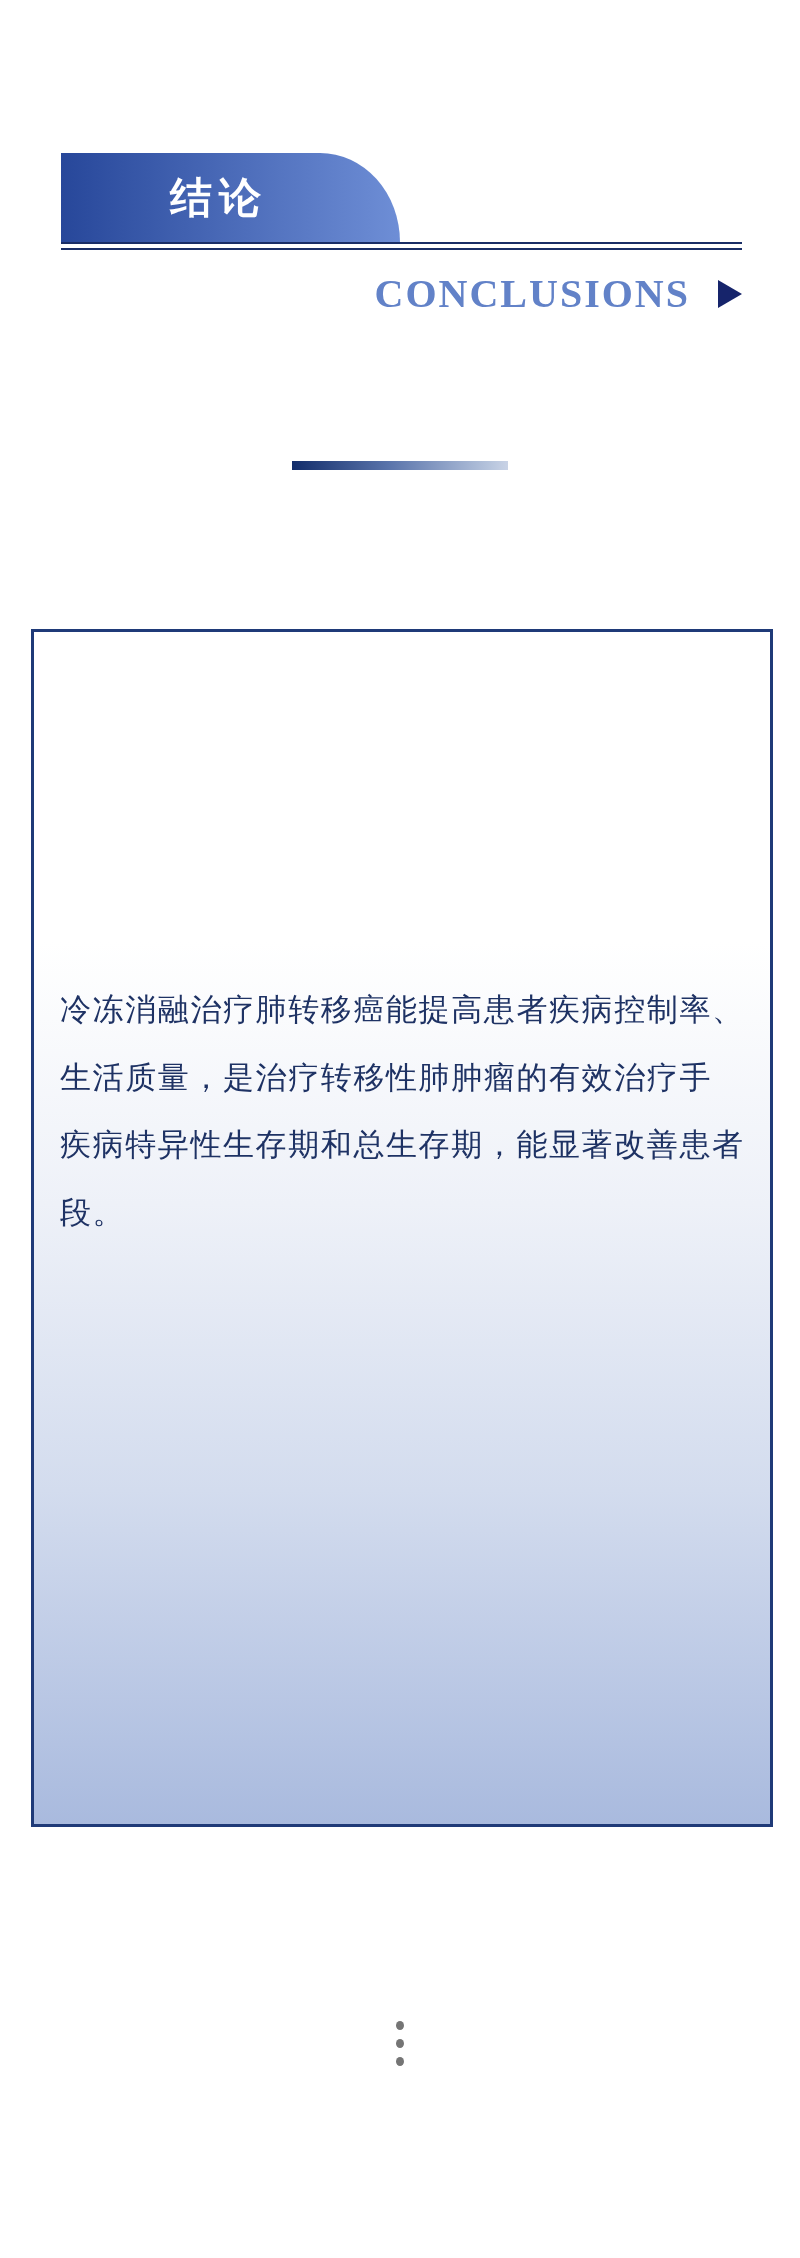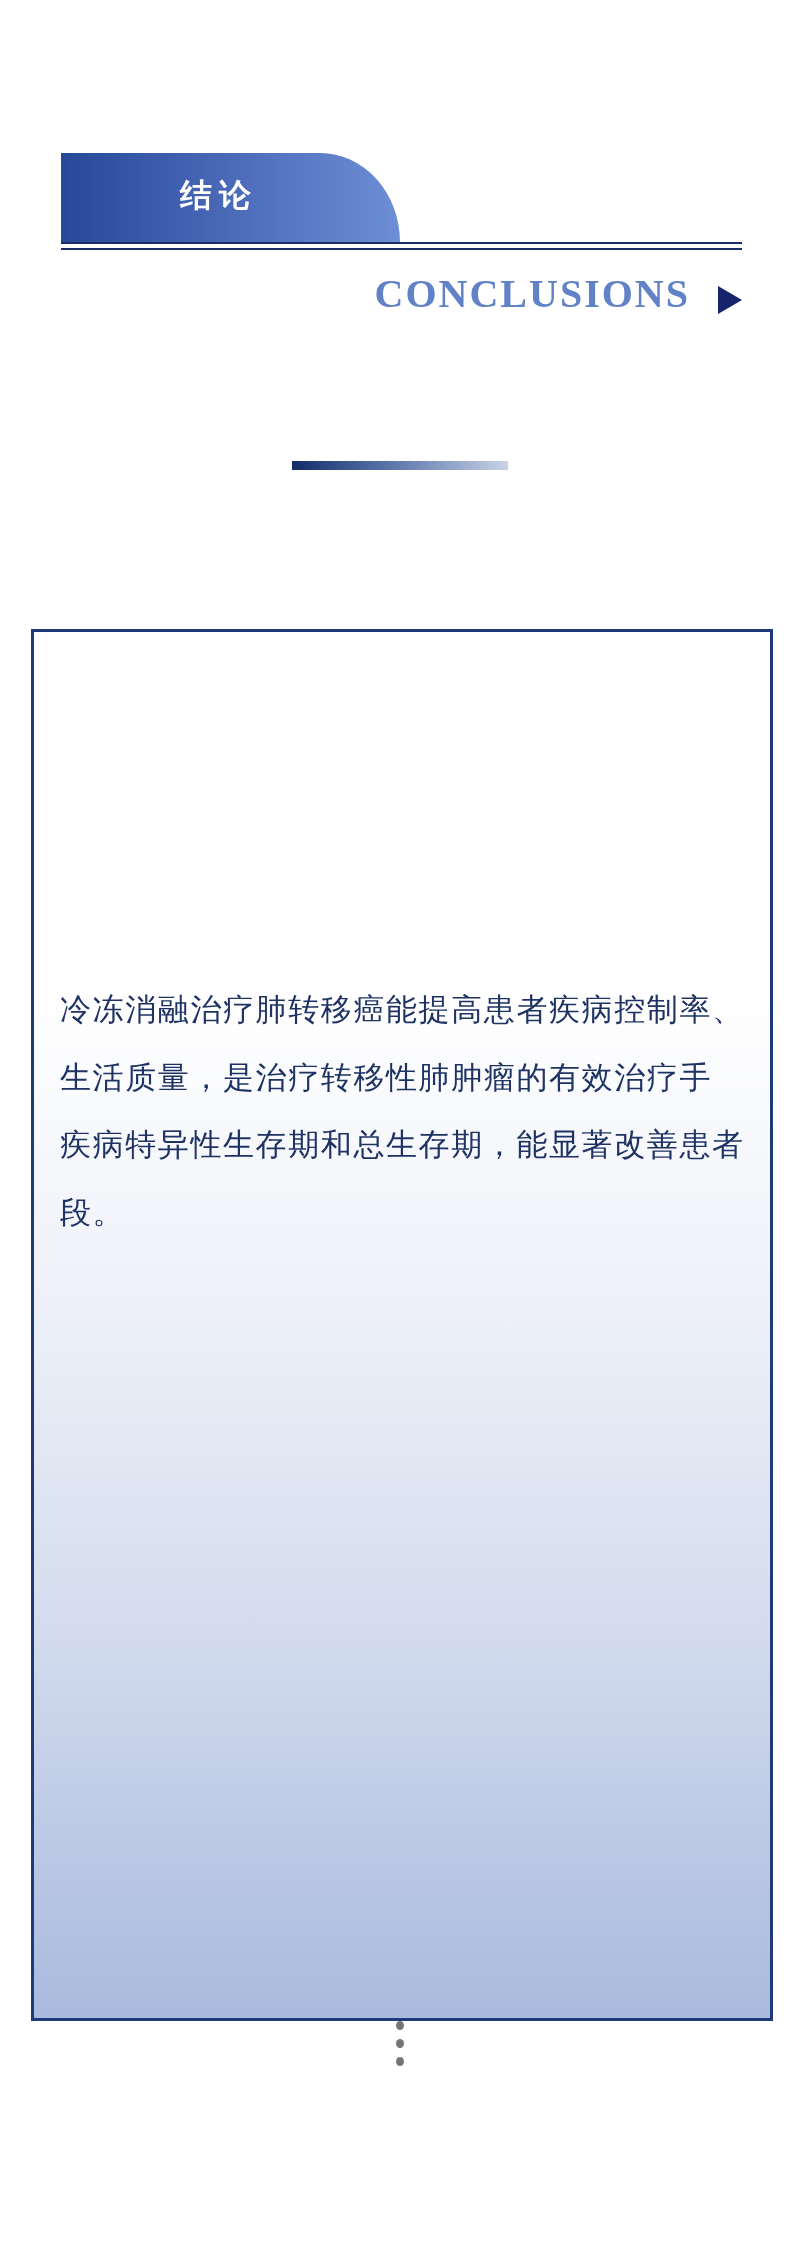--- a/index.html
+++ b/index.html
@@ -37,34 +37,34 @@
     border-top-right-radius: 80px 89px;
     z-index: 2;
     display: flex;
     align-items: center;
     justify-content: center;
     padding-right: 30px;
     box-sizing: border-box;
   }
   .badge-label {
     color: #ffffff;
-    font-family: Liberation Mono, monospace;
+    font-family: Liberation Serif, serif;
     font-weight: bold;
-    font-size: 32px;
+    font-size: 42px;
     letter-spacing: 7px;
     line-height: 1;
     text-indent: 7px; 
   }
 
   .heading-row {
     position: absolute;
     top: 274px;
     right: 58px;
     display: flex;
-    align-items: flex-end;
+    align-items: center;
     z-index: 2;
   }
   .heading-text {
     color: #6282c8;
     font-family: "Liberation Serif", "DejaVu Serif", serif;
     font-weight: bold;
     font-size: 40px;
     letter-spacing: 2px;
     line-height: 1;
     white-space: nowrap;
@@ -87,21 +87,21 @@
     height: 9px;
     background: linear-gradient(to right, #132d6b, #5a74ab 45%, #b7c5dd 92%, #c9d3e6);
   }
 
   
   .conclusion-box {
     position: absolute;
     left: 31px;
     top: 629px;
     width: 742px;
-    height: 1392px;
+    height: 1198px;
     box-sizing: border-box;
     border: 3px solid #1f3a78;
     background: linear-gradient(180deg,
         #ffffff 0%,
         #ffffff 26%,
         #eef1f8 48%,
         #d3dcee 72%,
         #a9bade 100%);
   }
   .conclusion-text {

